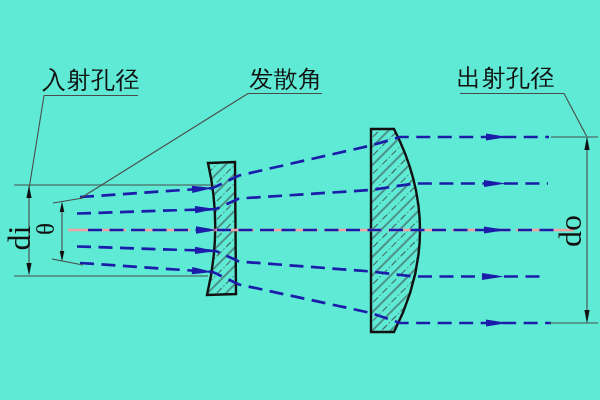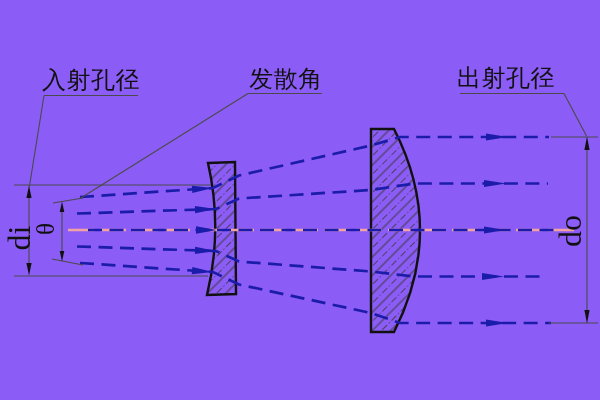--- a/index.html
+++ b/index.html
@@ -1,16 +1,16 @@
 <!DOCTYPE html>
 <html><head>
 <meta charset="utf-8">
 <style>
   html,body{margin:0;padding:0;background:#ffffff;}
-  #stage{position:relative;width:600px;height:400px;background:#8b5cf6;overflow:hidden;
+  #stage{position:relative;width:600px;height:400px;background:#5eead4;overflow:hidden;
          font-family:"Liberation Serif","DejaVu Serif",serif;}
   svg{display:block;}
   text{fill:#111111;}
   .cjk-label{font-size:24px;letter-spacing:0.5px;}
   .dim-text{font-size:32px;}
   .theta-text{font-size:25px;}
   .thin{stroke:#4a4a4a;stroke-width:1.1;fill:none;}
   .lens{fill:url(#hatch);stroke:#111111;stroke-width:2.4;}
   .ray{fill:none;stroke:#1c1caa;stroke-width:2.7;stroke-dasharray:14 7.5;}
   .axis{fill:none;stroke:#f2a2a2;stroke-width:2.7;stroke-dasharray:26 6;}

